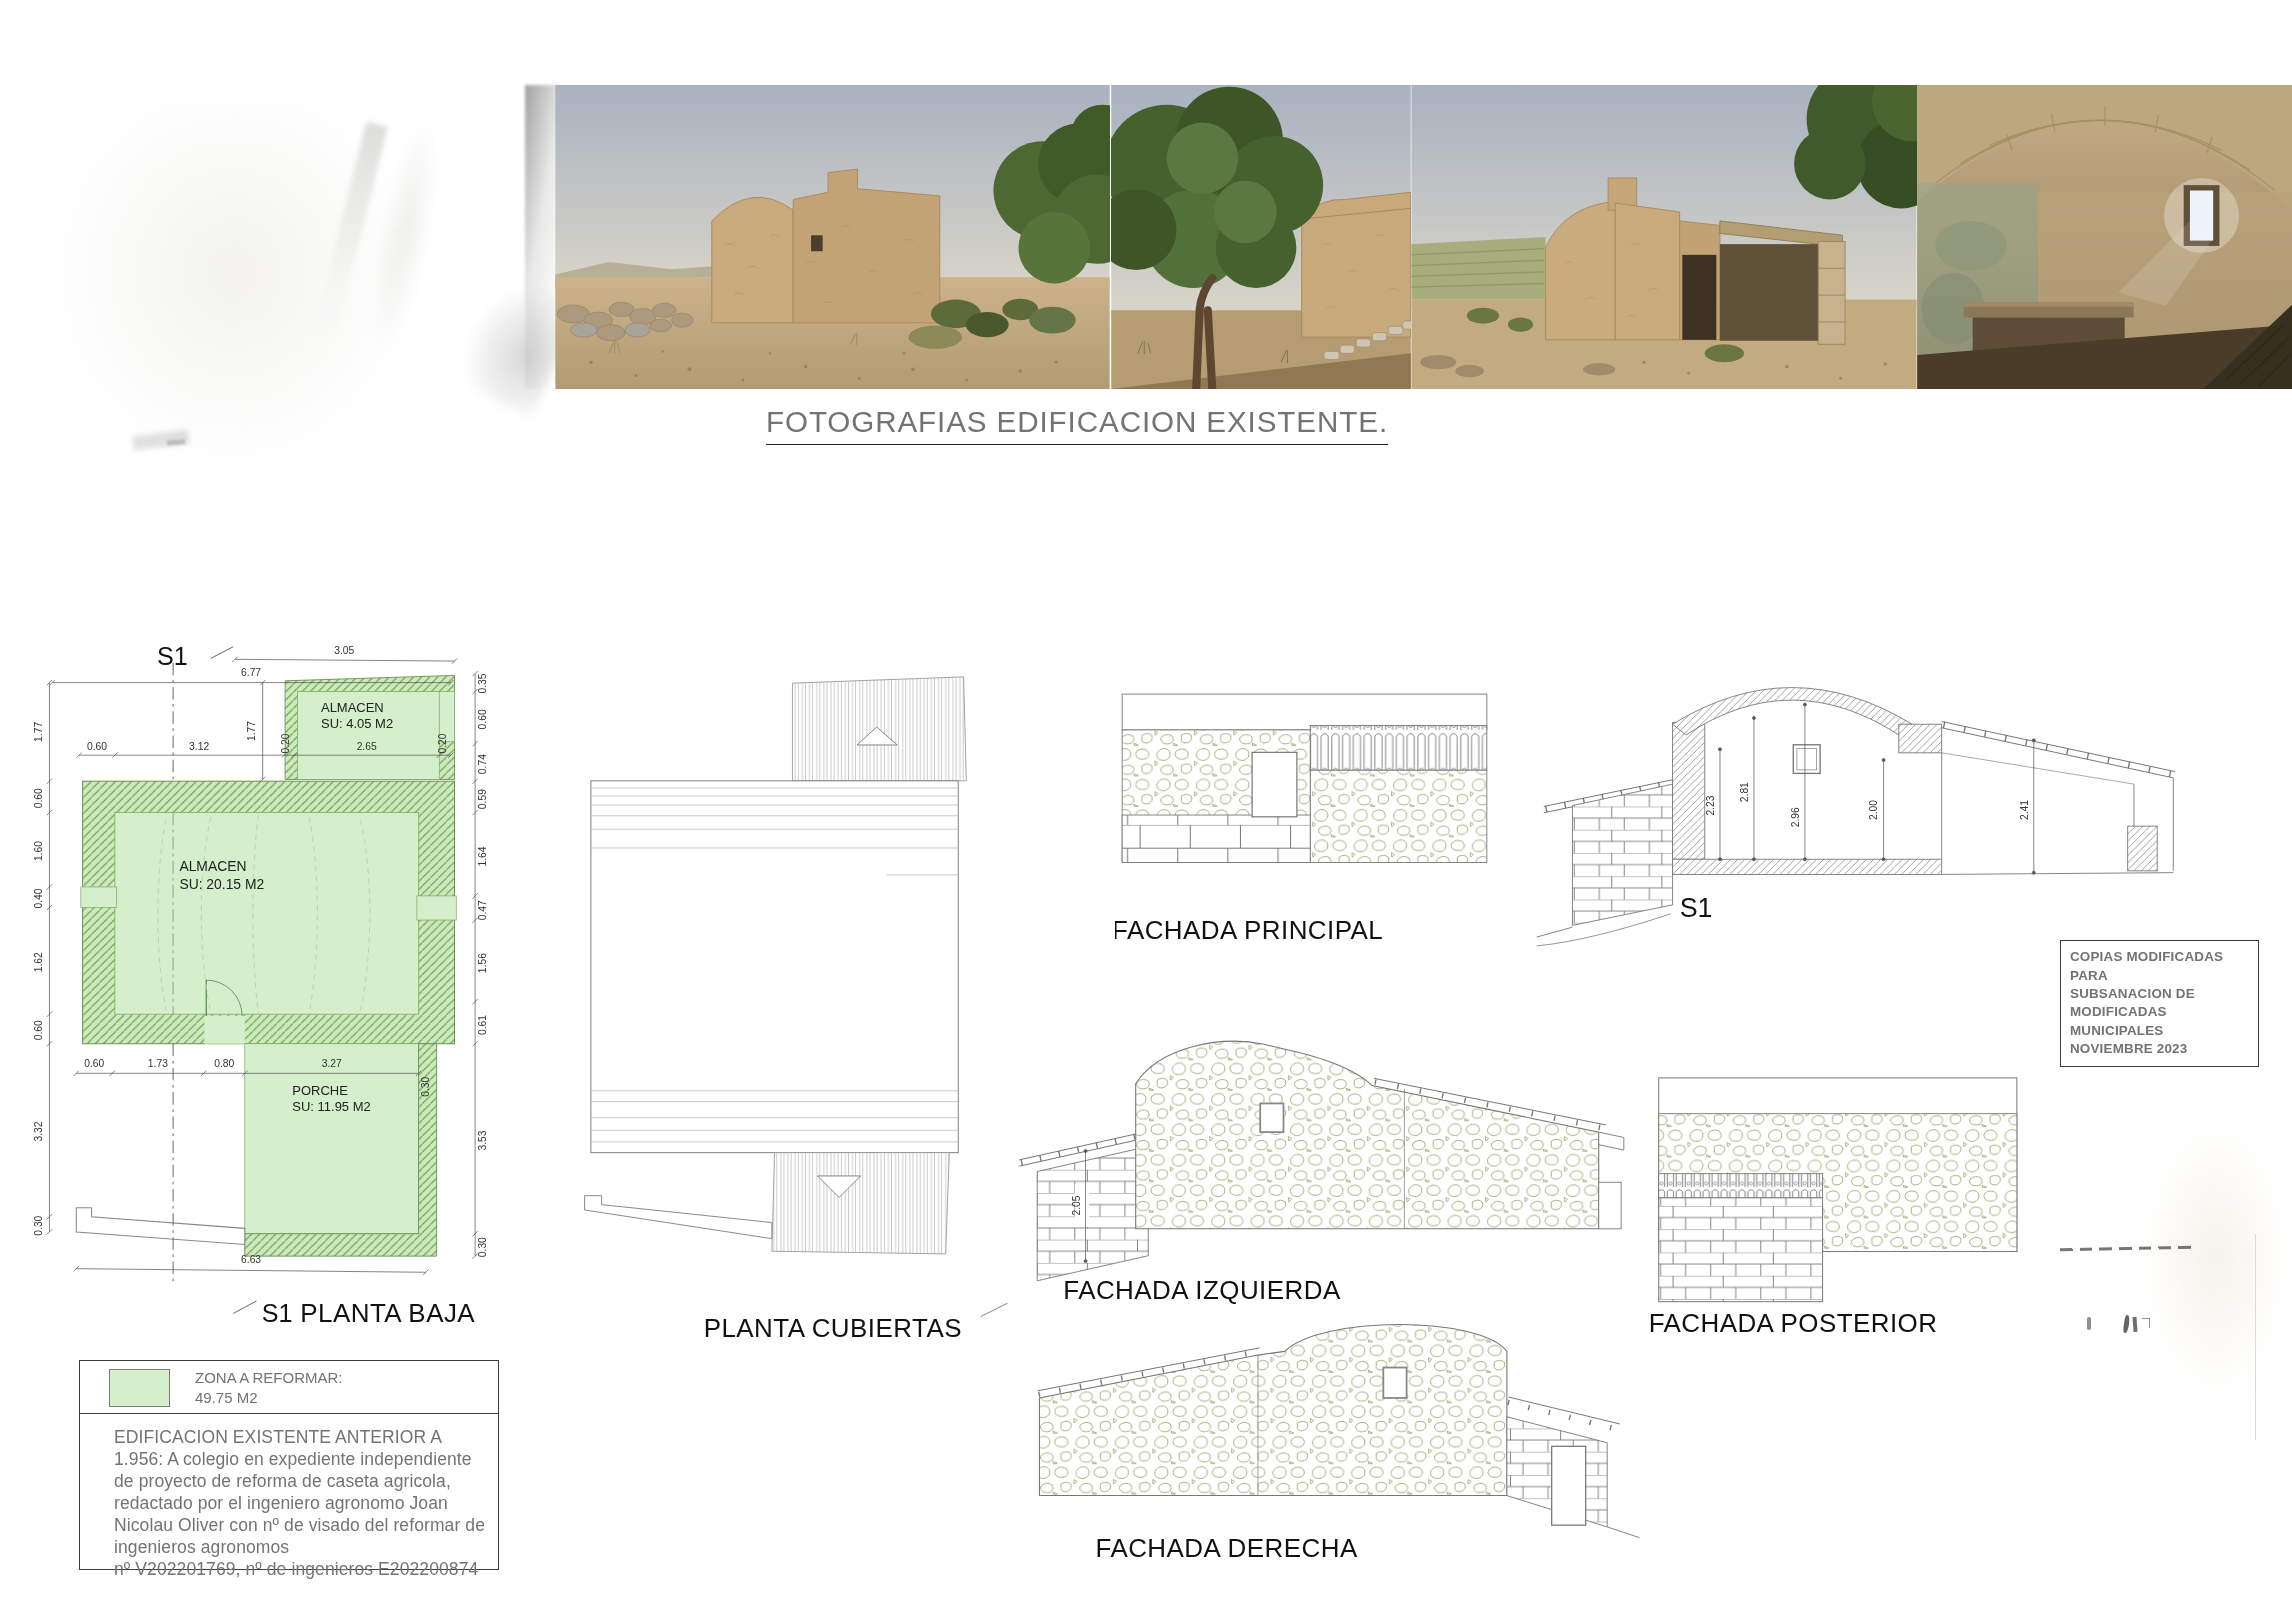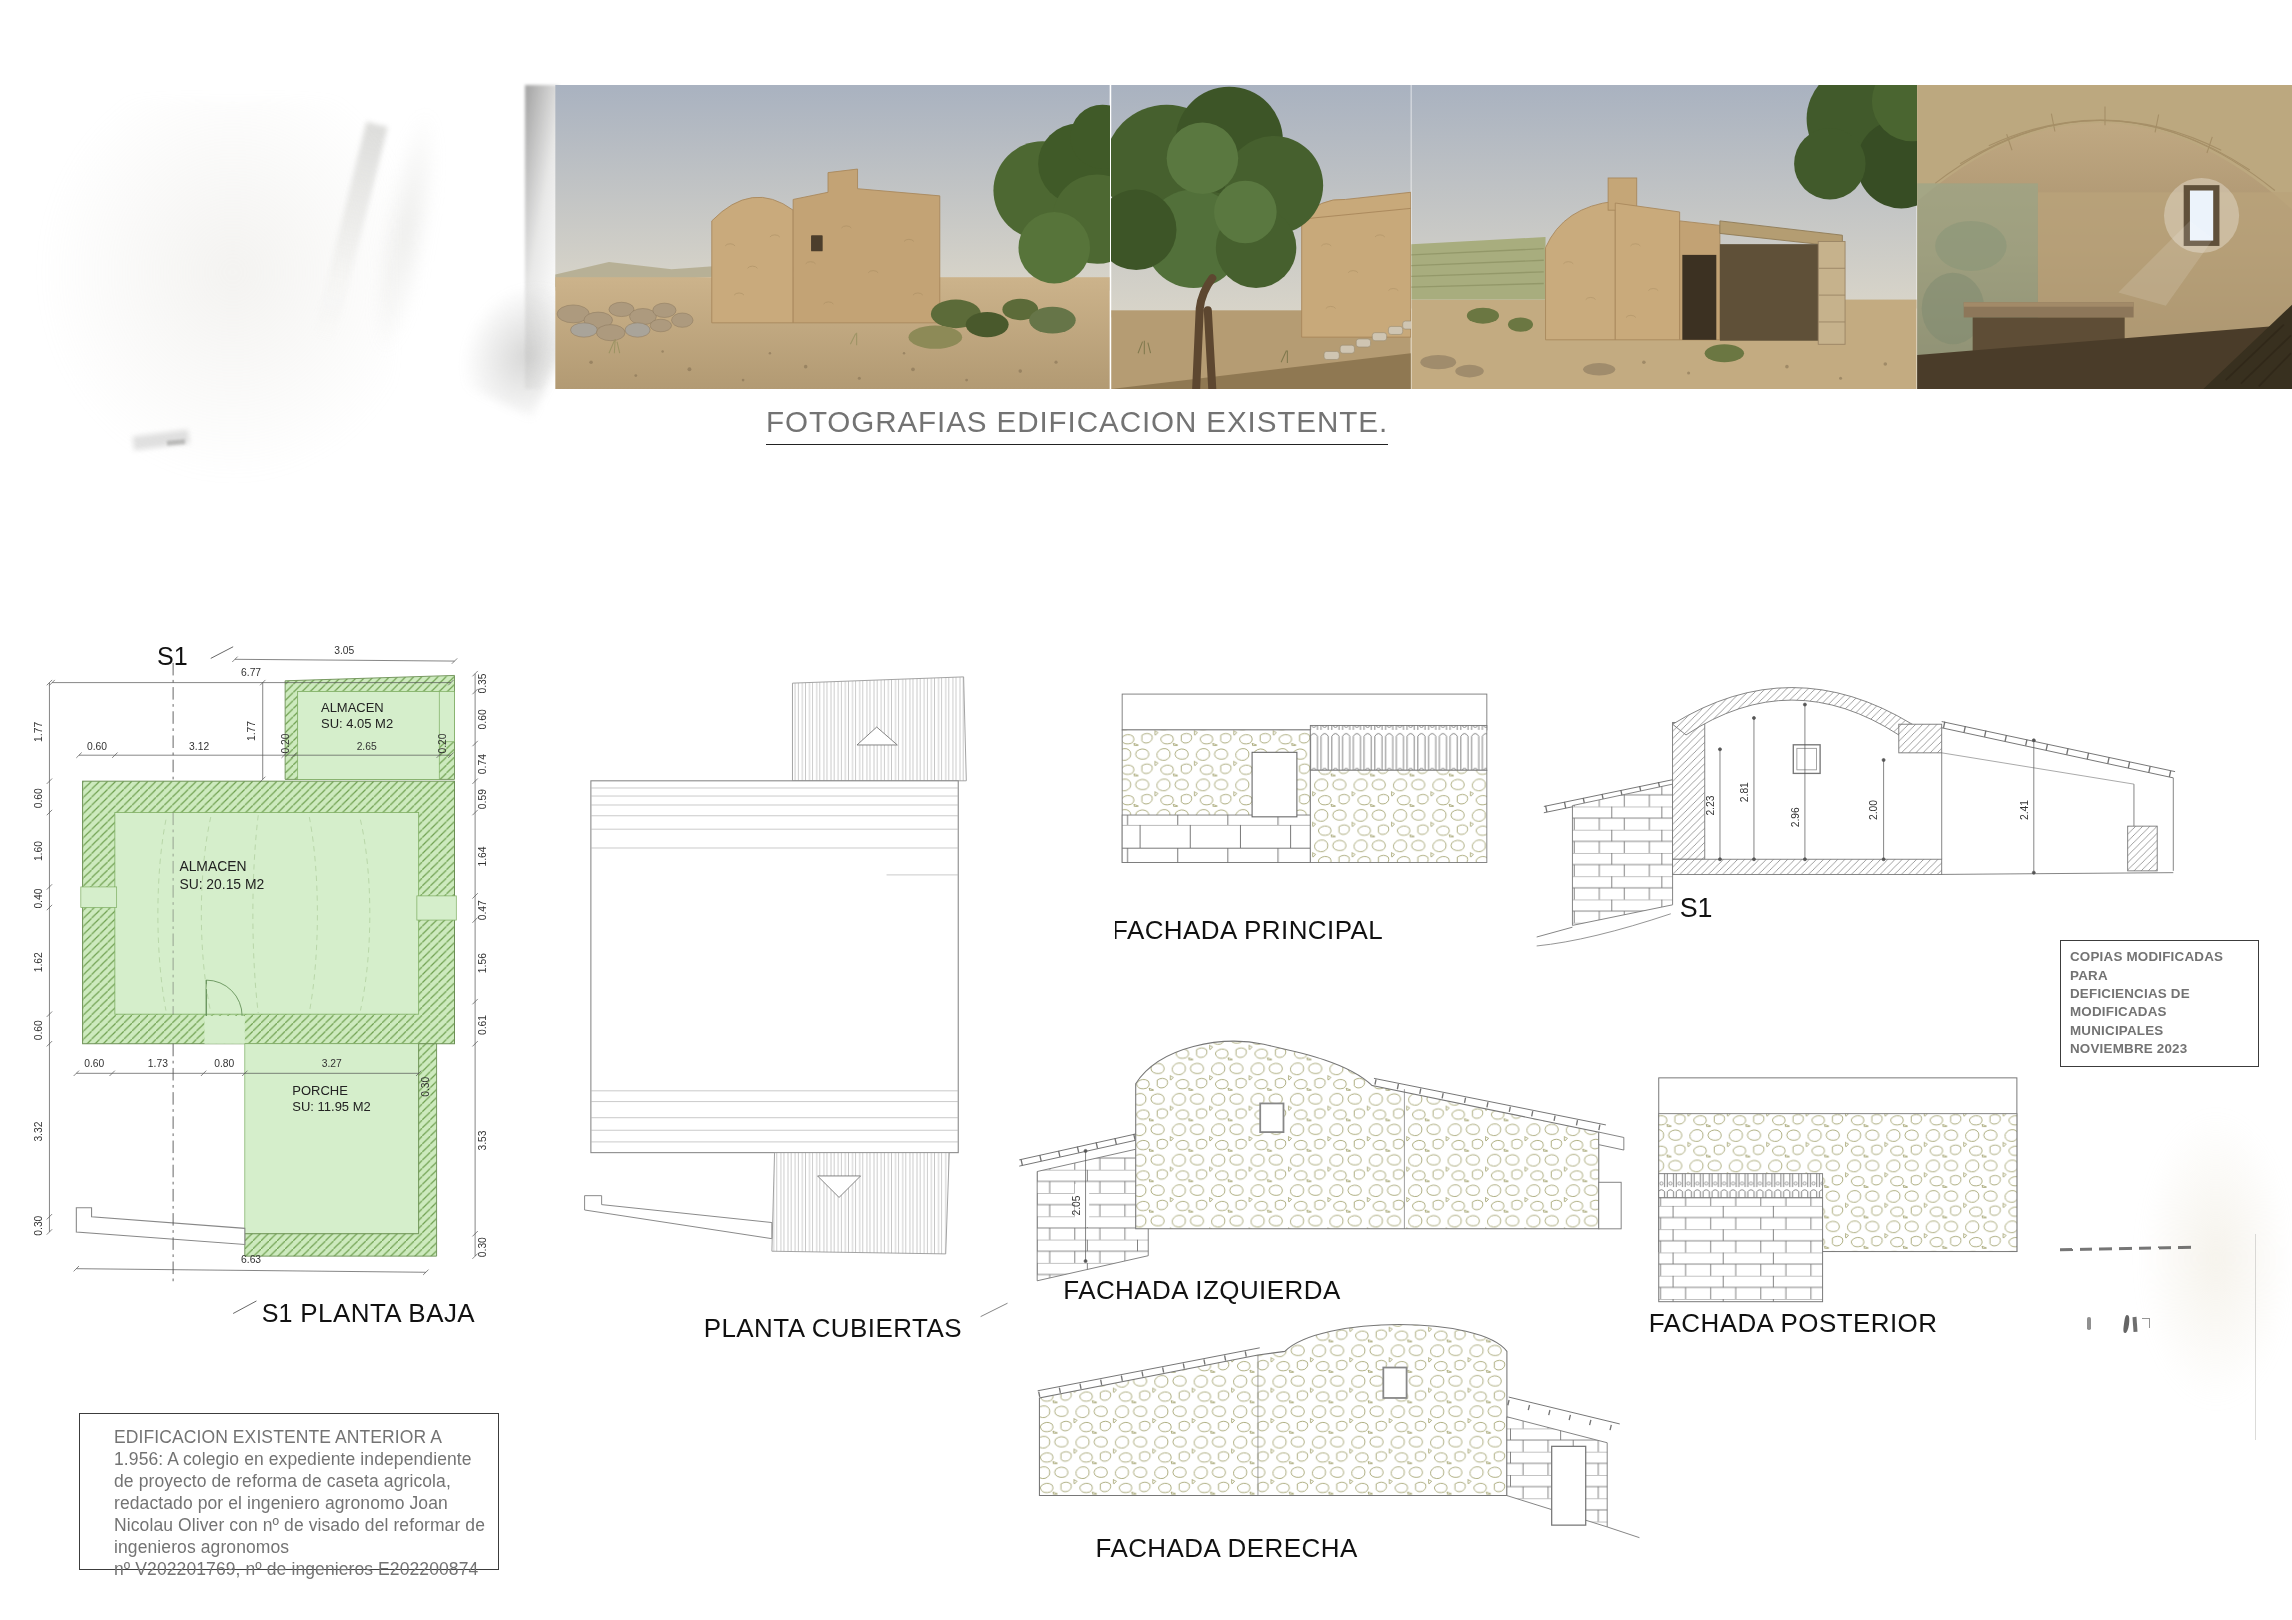--- a/index.html
+++ b/index.html
@@ -500,21 +500,21 @@
       <text class="dimtxt" transform="rotate(-90 236 140)" x="236" y="140">2.81</text>
       <text class="dimtxt" transform="rotate(-90 293 168)" x="293" y="168">2.96</text>
       <text class="dimtxt" transform="rotate(-90 381 160)" x="381" y="160">2.00</text>
       <text class="dimtxt" transform="rotate(-90 549 160)" x="549" y="160">2.41</text>
     </g>
     <text class="s1lbl" style="font-size:30px" x="160" y="280">S1</text>
   </svg>
 
   <div id="copias" class="abs notebox" style="left:2060px;top:940px;width:179px;">
     <div>COPIAS MODIFICADAS PARA</div>
-    <div>DEFICIENCIAS DE</div>
+    <div>SUBSANACION DE</div>
     <div>MODIFICADAS MUNICIPALES</div>
     <div>NOVIEMBRE 2023</div>
   </div>
 
   <svg class="abs" style="left:1012px;top:1030px" width="663" height="309" viewBox="0 0 740 345">
     <defs>
       <pattern id="st3" width="44" height="34" patternUnits="userSpaceOnUse">
         <rect width="44" height="34" fill="#ffffff"></rect>
         <path d="M3,8 Q6,2 13,3 Q19,5 17,12 Q13,18 6,15 Q2,13 3,8Z M24,6 Q30,1 36,5 Q40,10 35,14 Q28,16 24,12 Q22,9 24,6Z M8,24 Q14,19 20,23 Q23,28 18,31 Q11,33 8,29 Q6,26 8,24Z M30,22 Q36,18 41,22 Q43,27 38,30 Q32,32 30,28 Z M0,17 L4,19 L1,22 Z M21,31 L26,33 L22,34 Z" fill="none" stroke="#9b9b63" stroke-width=".9"></path>
       </pattern>
@@ -584,20 +584,27 @@
     <line x1="250" y1="48" x2="250" y2="205" stroke="#777" stroke-width=".8"></line>
     <rect x="390" y="62" width="26" height="34" fill="#ffffff" stroke="#888" stroke-width="2"></rect>
     <polygon points="528,117 640,146 640,240 528,205" fill="url(#bk5)" stroke="#777" stroke-width="1"></polygon>
     <line x1="530" y1="95" x2="654" y2="125" stroke="#666" stroke-width="1"></line>
     <line x1="529" y1="101" x2="652" y2="131" stroke="#666" stroke-width="6" stroke-dasharray="1.5,22" opacity=".9"></line>
     <rect x="578" y="150" width="38" height="88" fill="#ffffff" stroke="#777" stroke-width="1.4"></rect>
     <path d="M640,240 L676,252" stroke="#777" stroke-width="1" fill="none"></path>
     <text class="drawtitle" x="215" y="274" text-anchor="middle">FACHADA DERECHA</text>
   </svg>
 
+  <div id="legend-box" class="abs notebox" style="left:79px;top:1360px;width:418px;height:54px;">
+    <div id="legend-swatch" style="background:#d5eecb;"></div>
+    <div id="legend-text">
+      <div>ZONA A REFORMAR:</div>
+      <div>49.75 M2</div>
+    </div>
+  </div>
   <div class="abs notebox" style="left:79px;top:1413px;width:418px;height:155px;">
     <div id="notes-text">
       <div>EDIFICACION EXISTENTE ANTERIOR A</div>
       <div>1.956: A  colegio en expediente independiente</div>
       <div>de proyecto de reforma de caseta agricola,</div>
       <div>redactado por el ingeniero agronomo Joan</div>
       <div>Nicolau Oliver con nº de visado del reformar de</div>
       <div>ingenieros agronomos</div>
       <div>nº V202201769, nº de ingenieros E202200874</div>
     </div>

